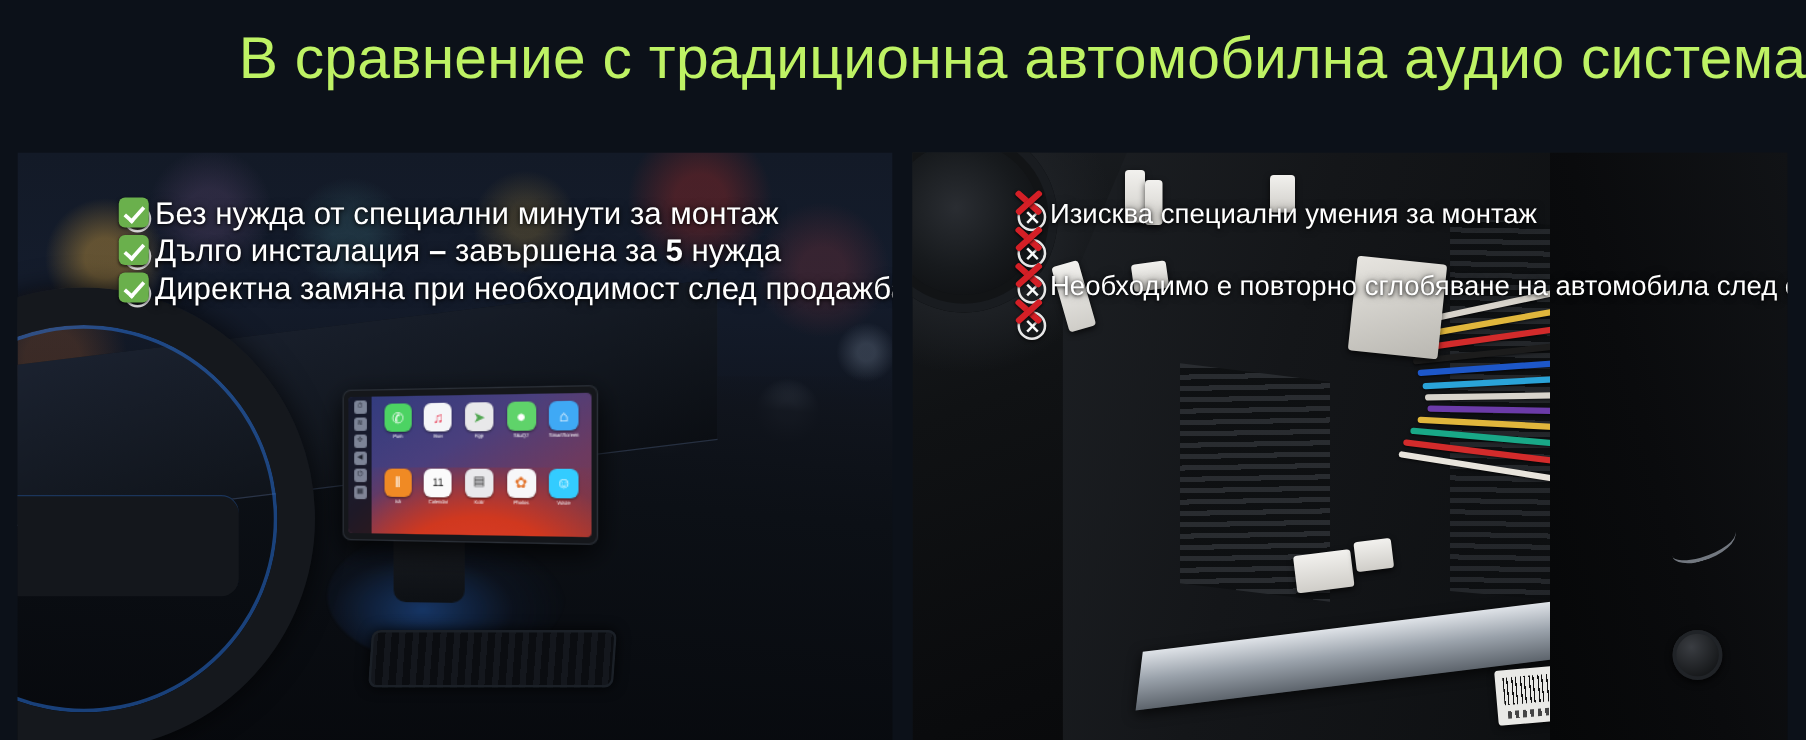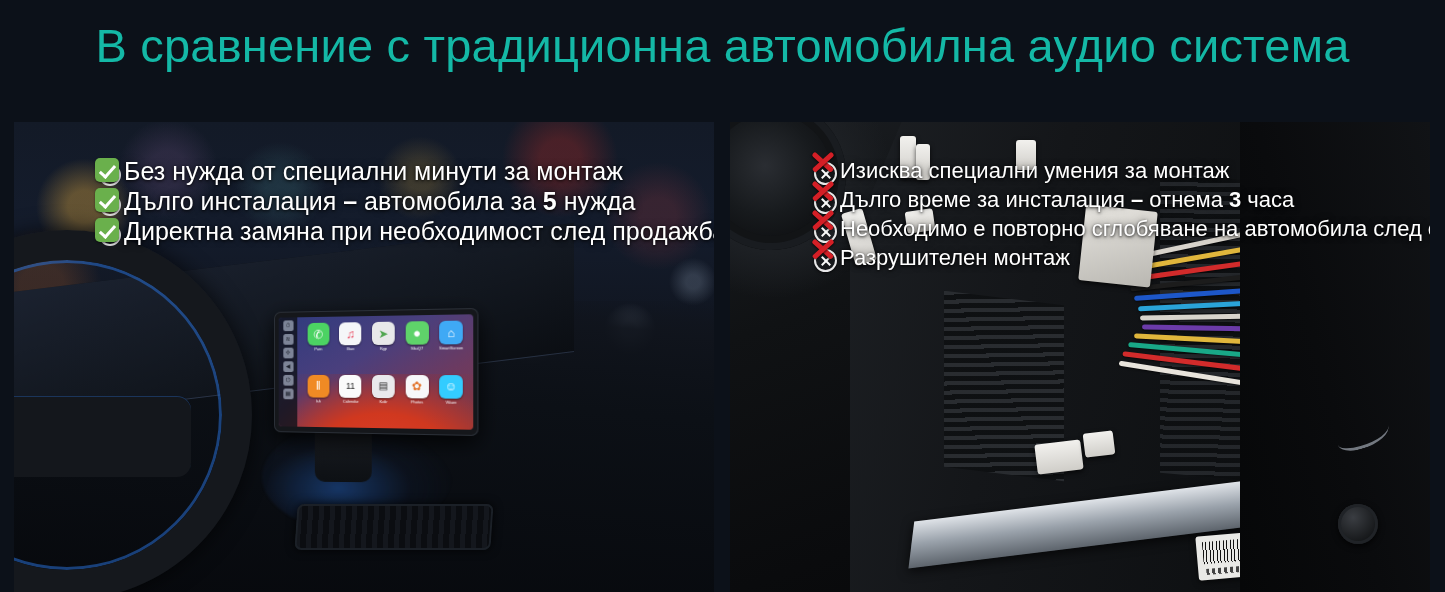--- a/index.html
+++ b/index.html
@@ -13,25 +13,25 @@
     position:relative;
     width:1445px; height:592px;
     background:#0c1119;
   }
 
   
   #title {
     position:absolute;
     left:0; top:20px;
     width:1445px;
-    text-align:center;
+    text-align:right;
     font-size:47px;
     font-weight:400;
     letter-spacing:0.2px;
-    color:#14b8a6;
+    color:#bef264;
     line-height:1.1;
     white-space:nowrap;
   }
 
   
   .panel {
     position:absolute;
     top:122px;
     height:470px;
     overflow:hidden;
@@ -404,21 +404,21 @@
             <span class="chk-box"></span>
         </span>
         <span class="bullet-text">Без нужда от специални минути за монтаж</span>
       </div>
 
       <div class="bullet-row">
         <span class="icon-wrap">
           <span class="chk-ring"></span>
             <span class="chk-box"></span>
         </span>
-        <span class="bullet-text"><span>Дълго инсталация </span><b>–</b><span> автомобила за </span><b>5</b><span> нужда</span></span>
+        <span class="bullet-text"><span>Дълго инсталация </span><b>–</b><span> завършена за </span><b>5</b><span> нужда</span></span>
       </div>
 
       <div class="bullet-row">
         <span class="icon-wrap">
           <span class="chk-ring"></span>
             <span class="chk-box"></span>
         </span>
         <span class="bullet-text">Директна замяна при необходимост след продажба</span>
       </div>
 
@@ -478,35 +478,33 @@
             <span class="x-red"></span>
         </span>
         <span class="bullet-text">Изисква специални умения за монтаж</span>
       </div>
 
       <div class="bullet-row">
         <span class="icon-wrap">
           <span class="x-ring"></span>
             <span class="x-red"></span>
         </span>
-        <span class="bullet-text"><span>Дълго време за инсталация </span><b>–</b><span> отнема </span><b>3</b><span> часа</span></span>
       </div>
 
       <div class="bullet-row">
         <span class="icon-wrap">
           <span class="x-ring"></span>
             <span class="x-red"></span>
         </span>
         <span class="bullet-text">Необходимо е повторно сглобяване на автомобила след сервиз</span>
       </div>
 
       <div class="bullet-row">
         <span class="icon-wrap">
           <span class="x-ring"></span>
             <span class="x-red"></span>
         </span>
-        <span class="bullet-text">Разрушителен монтаж</span>
       </div>
 
     </div>
   </div>
 
 </div>
 
 </body></html>

